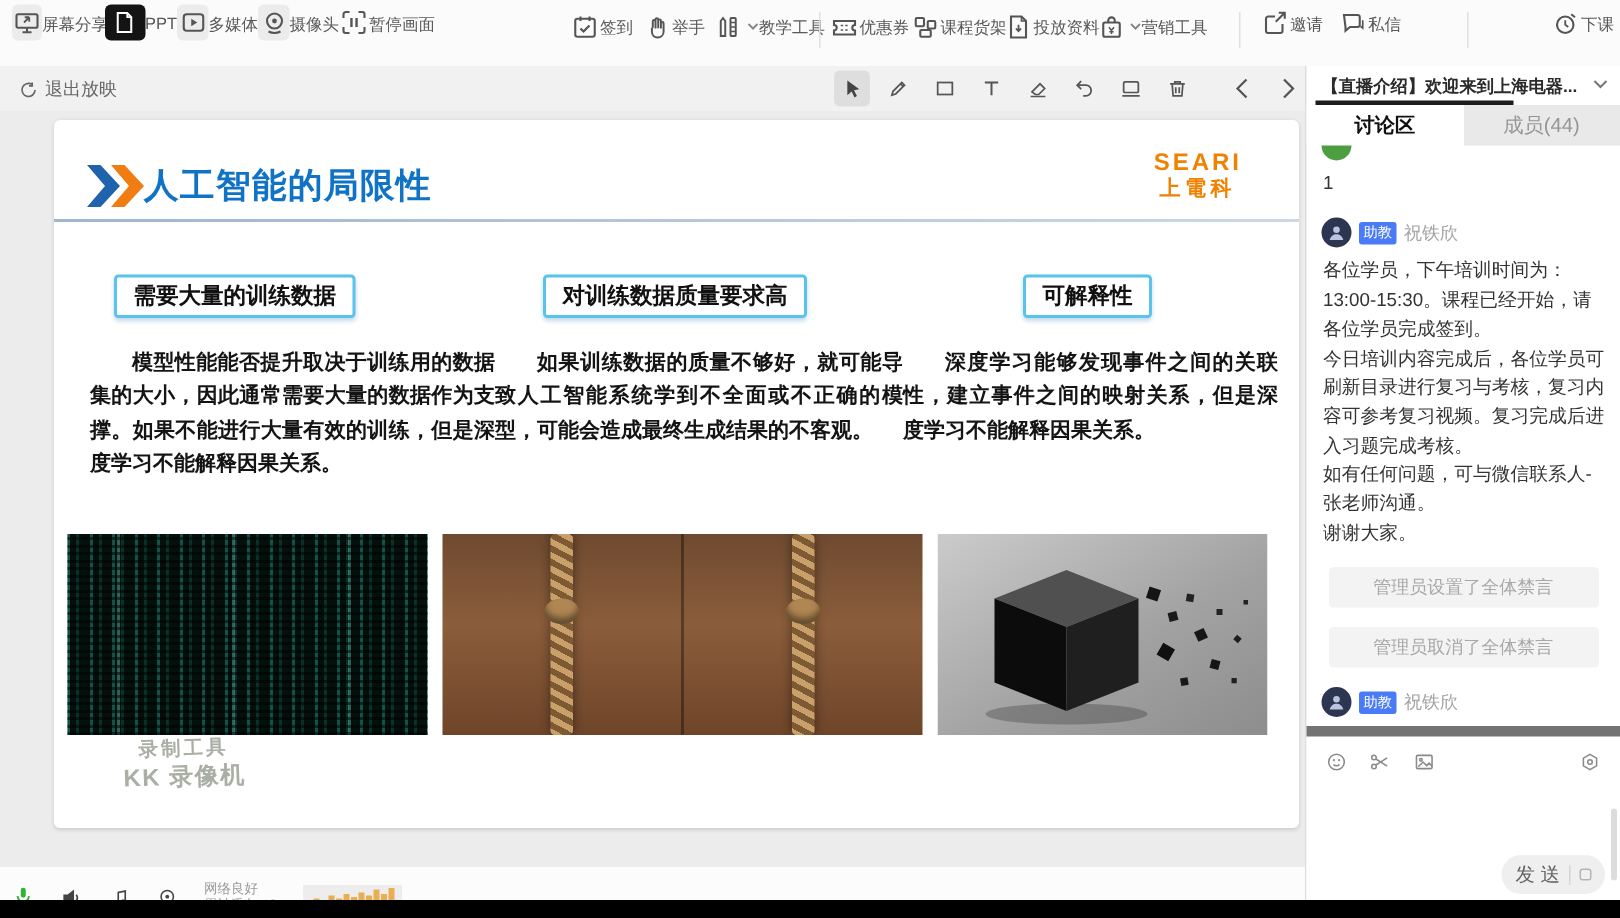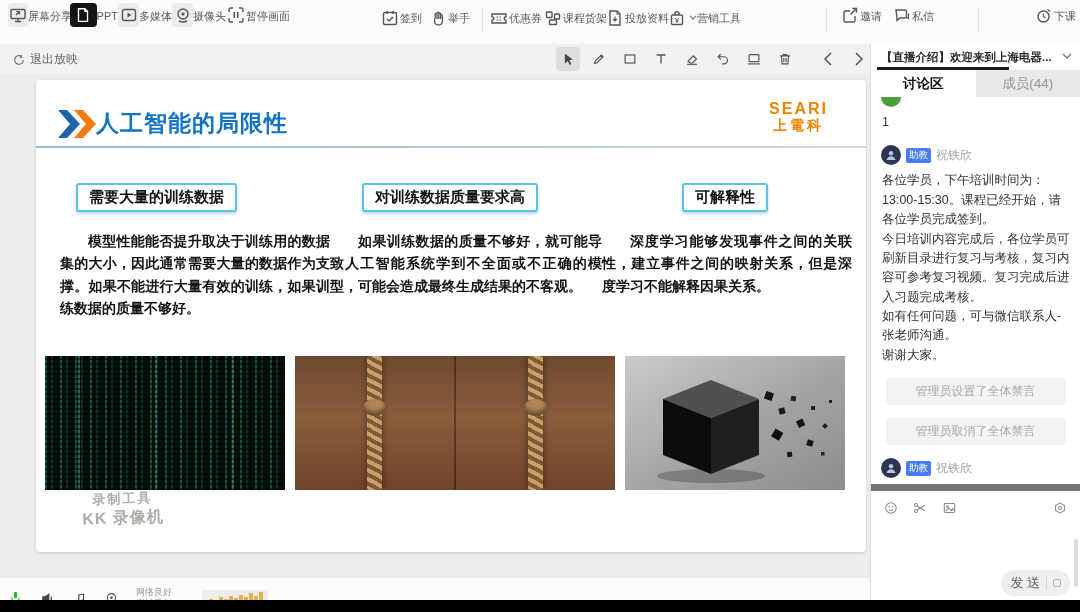--- a/index.html
+++ b/index.html
@@ -161,20 +161,37 @@
         <div class="lbl">签到</div>
       </div>
       <div class="ti" style="width:48px">
         <div class="iconrow">
           <svg width="20" height="20" viewBox="0 0 20 20" fill="none" stroke="#555" stroke-width="1.3">
               <path d="M6.6 10.5V13c0 2.6 1.7 4 3.9 4 2.1 0 3.9-1.5 3.9-4V7.6a.9.9 0 0 0-1.8 0V11M12.6 7.6V5.9a.9.9 0 0 0-1.8 0v5M10.8 6.6V5a.9.9 0 0 0-1.8 0v6M9 7.1V6.2a.9.9 0 0 0-1.8 0v4.3"></path>
             </svg>
         </div>
         <div class="lbl">举手</div>
       </div>
+      <div class="ti" style="width:64px">
+        <div class="iconrow">
+          <span>
+            <svg width="20" height="20" viewBox="0 0 20 20" fill="none" stroke="#555" stroke-width="1.3">
+                <path d="M6 4l1.5 2v10h-3V6z"></path>
+                <rect x="11" y="4" width="3.5" height="12" rx="0.5"></rect>
+                <path d="M11 7h3.5M11 10h3.5M11 13h3.5" stroke-width="1"></path>
+              </svg>
+          </span>
+          <span>
+            <svg width="8" height="6" viewBox="0 0 8 6" fill="none" stroke="#888" stroke-width="1.3">
+                <path d="M1 1l3 3 3-3"></path>
+              </svg>
+          </span>
+        </div>
+        <div class="lbl">教学工具</div>
+      </div>
       <div class="vdiv"></div>
       <div class="ti" style="width:54px">
         <div class="iconrow">
           <svg width="20" height="20" viewBox="0 0 20 20" fill="none" stroke="#555" stroke-width="1.4">
               <path d="M3 6h14v2.7a1.8 1.8 0 0 0 0 3.6V15H3v-2.7a1.8 1.8 0 0 0 0-3.6z"></path>
               <path d="M7.5 9h5M7.5 12h5" stroke-width="1" stroke-dasharray="1.6 1.4"></path>
             </svg>
         </div>
         <div class="lbl">优惠券</div>
       </div>
@@ -333,21 +350,21 @@
       <div class="logo">
         <div class="l1">SEARI</div>
         <div class="l2">上電科</div>
       </div>
 
       <div class="hbox b1">需要大量的训练数据</div>
       <div class="hbox b2">对训练数据质量要求高</div>
       <div class="hbox b3">可解释性</div>
 
       <div class="paras">
-        <div class="para p1">模型性能能否提升取决于训练用的数据集的大小，因此通常需要大量的数据作为支撑。如果不能进行大量有效的训练，如果训练数据的质量不够好。</div>
+        <div class="para p1">模型性能能否提升取决于训练用的数据集的大小，因此通常需要大量的数据作为支撑。如果不能进行大量有效的训练，但是深度学习不能解释因果关系。</div>
         <div class="para p2">如果训练数据的质量不够好，就可能导致人工智能系统学到不全面或不正确的模型，可能会造成最终生成结果的不客观。</div>
         <div class="para p3">深度学习能够发现事件之间的关联性，建立事件之间的映射关系，但是深度学习不能解释因果关系。</div>
       </div>
 
       <div class="imgrow">
         <div class="matrix"></div>
         <div class="ropes">
           <div class="rope-panel">
               <div class="rope"></div>
             </div>

